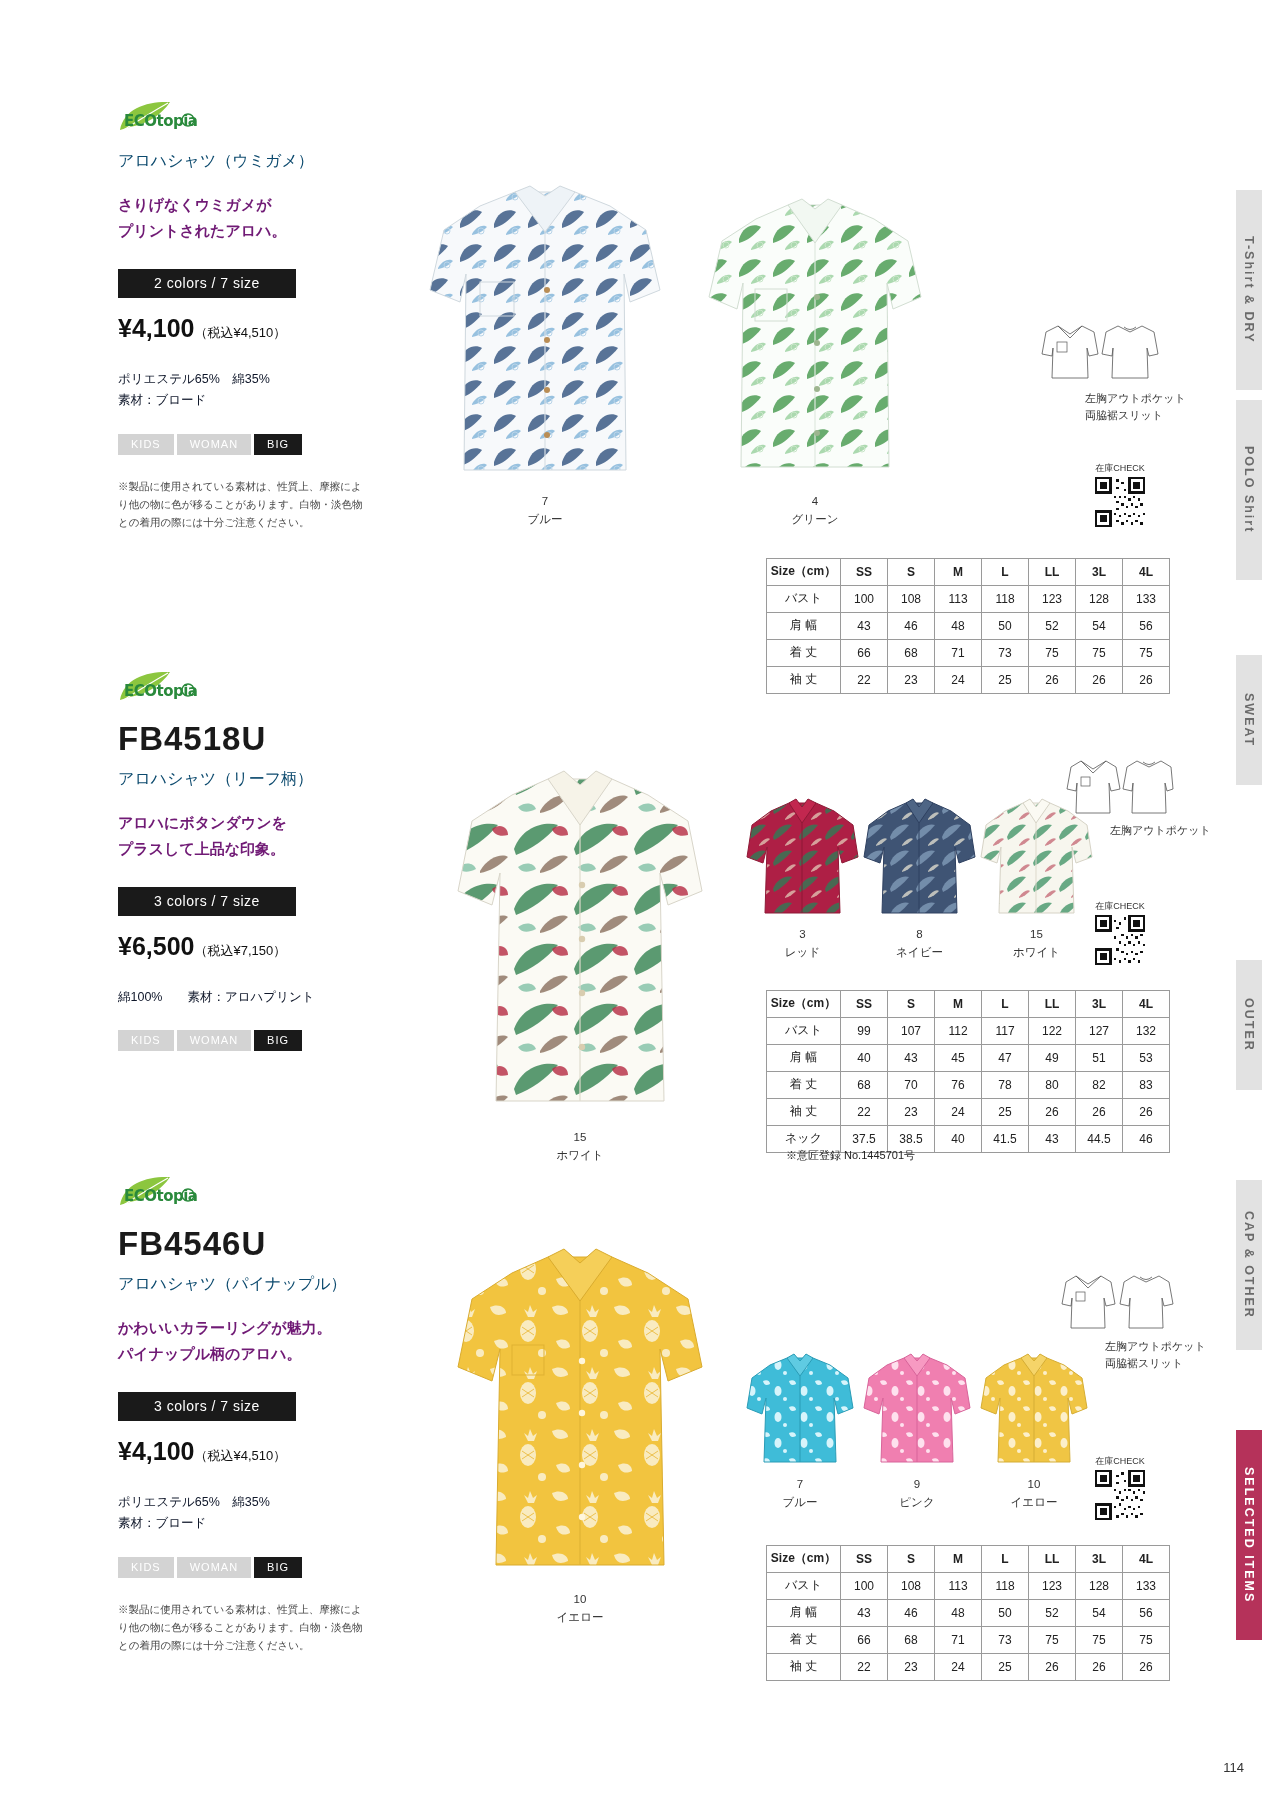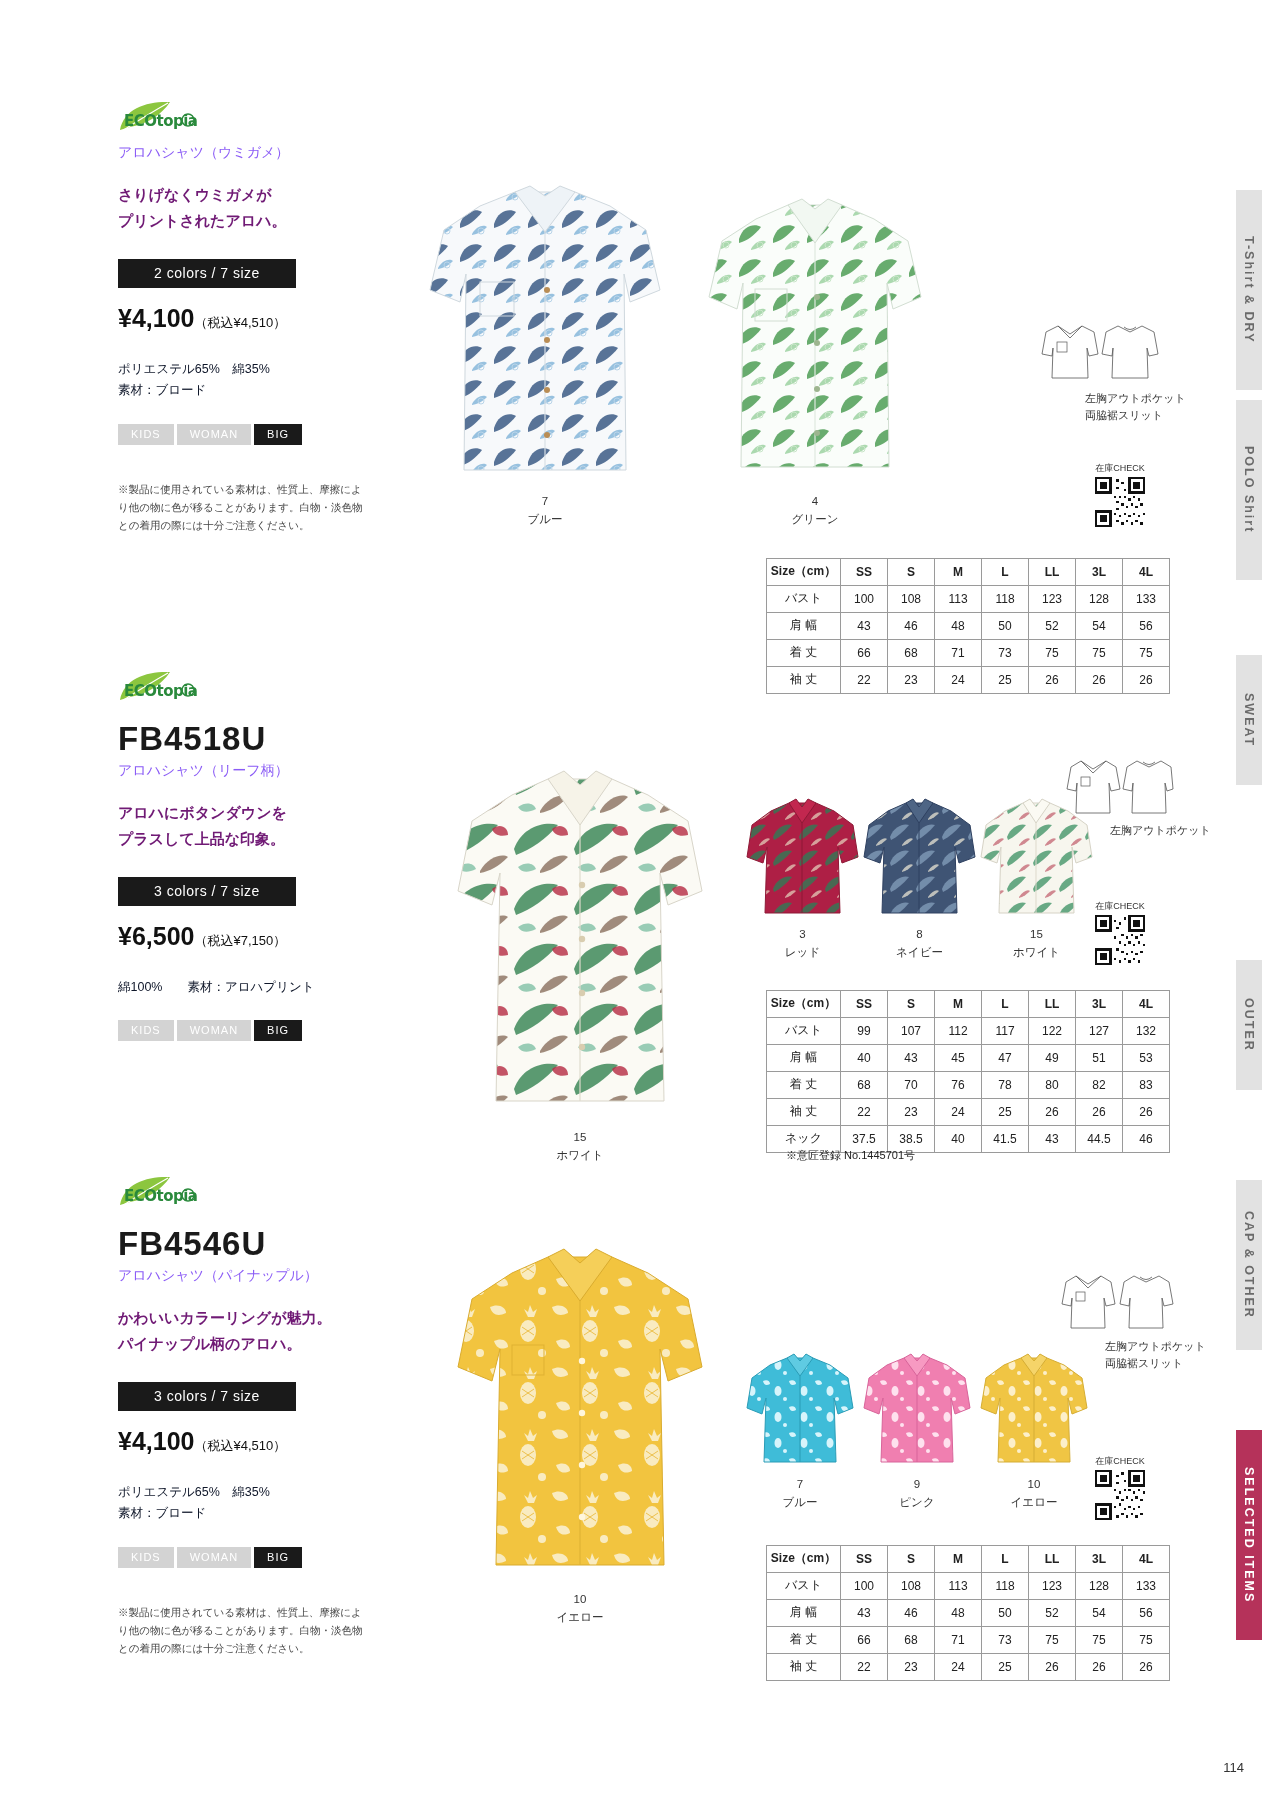--- a/index.html
+++ b/index.html
@@ -35,38 +35,38 @@
   }
   .ecotxt {
     position:absolute; left:6px; top:12px; font-size:15px;
     font-weight:bold; color:#2a8a3c; letter-spacing:-0.5px;
     font-family:"DejaVu Sans", sans-serif;
   }
   .code {
     font-size:33px; font-weight:bold; letter-spacing:1px; color:#1a1a1a;
     margin-top:10px; font-family:"Liberation Sans", sans-serif;
   }
-  .jname { font-size:14px; color:#8b5cf6; margin-top:4px; }
+  .jname { font-size:16px; color:#0c4a6e; margin-top:11px; }
   .catch { margin-top:20px; font-size:15px; font-weight:bold; color:#701a75; line-height:1.7; }
   .colorbar {
     margin-top:26px; background:#1a1a1a; color:#fff;
     font-size:14px; text-align:center; padding:6px 0 7px;
     width:178px; letter-spacing:0.5px;
   }
   .price { margin-top:16px; font-size:25px; font-weight:bold; color:#111; }
   .price .tax { font-size:13px; font-weight:normal; }
   .material { margin-top:26px; font-size:12.5px; color:#0f172a; line-height:1.7; }
   .tags { margin-top:22px; display:flex; }
   .tags div {
     font-size:11px; color:#fff; padding:4px 13px 5px; margin-right:3px;
     letter-spacing:1px;
   }
   .tags .off { background:#d3d3d3; }
   .tags .on  { background:#1a1a1a; }
-  .note { margin-top:35px; font-size:10.5px; color:#444; line-height:1.75; }
+  .note { margin-top:22px; font-size:10.5px; color:#444; line-height:1.75; }
 
   
   .shirt { position:absolute; }
   .cap { position:absolute; text-align:center; font-size:11.5px; color:#333; line-height:1.6; }
 
   
   .draw { position:absolute; }
   .drawnote { position:absolute; font-size:11px; color:#333; line-height:1.55;margin-left:47px; }
 
   

